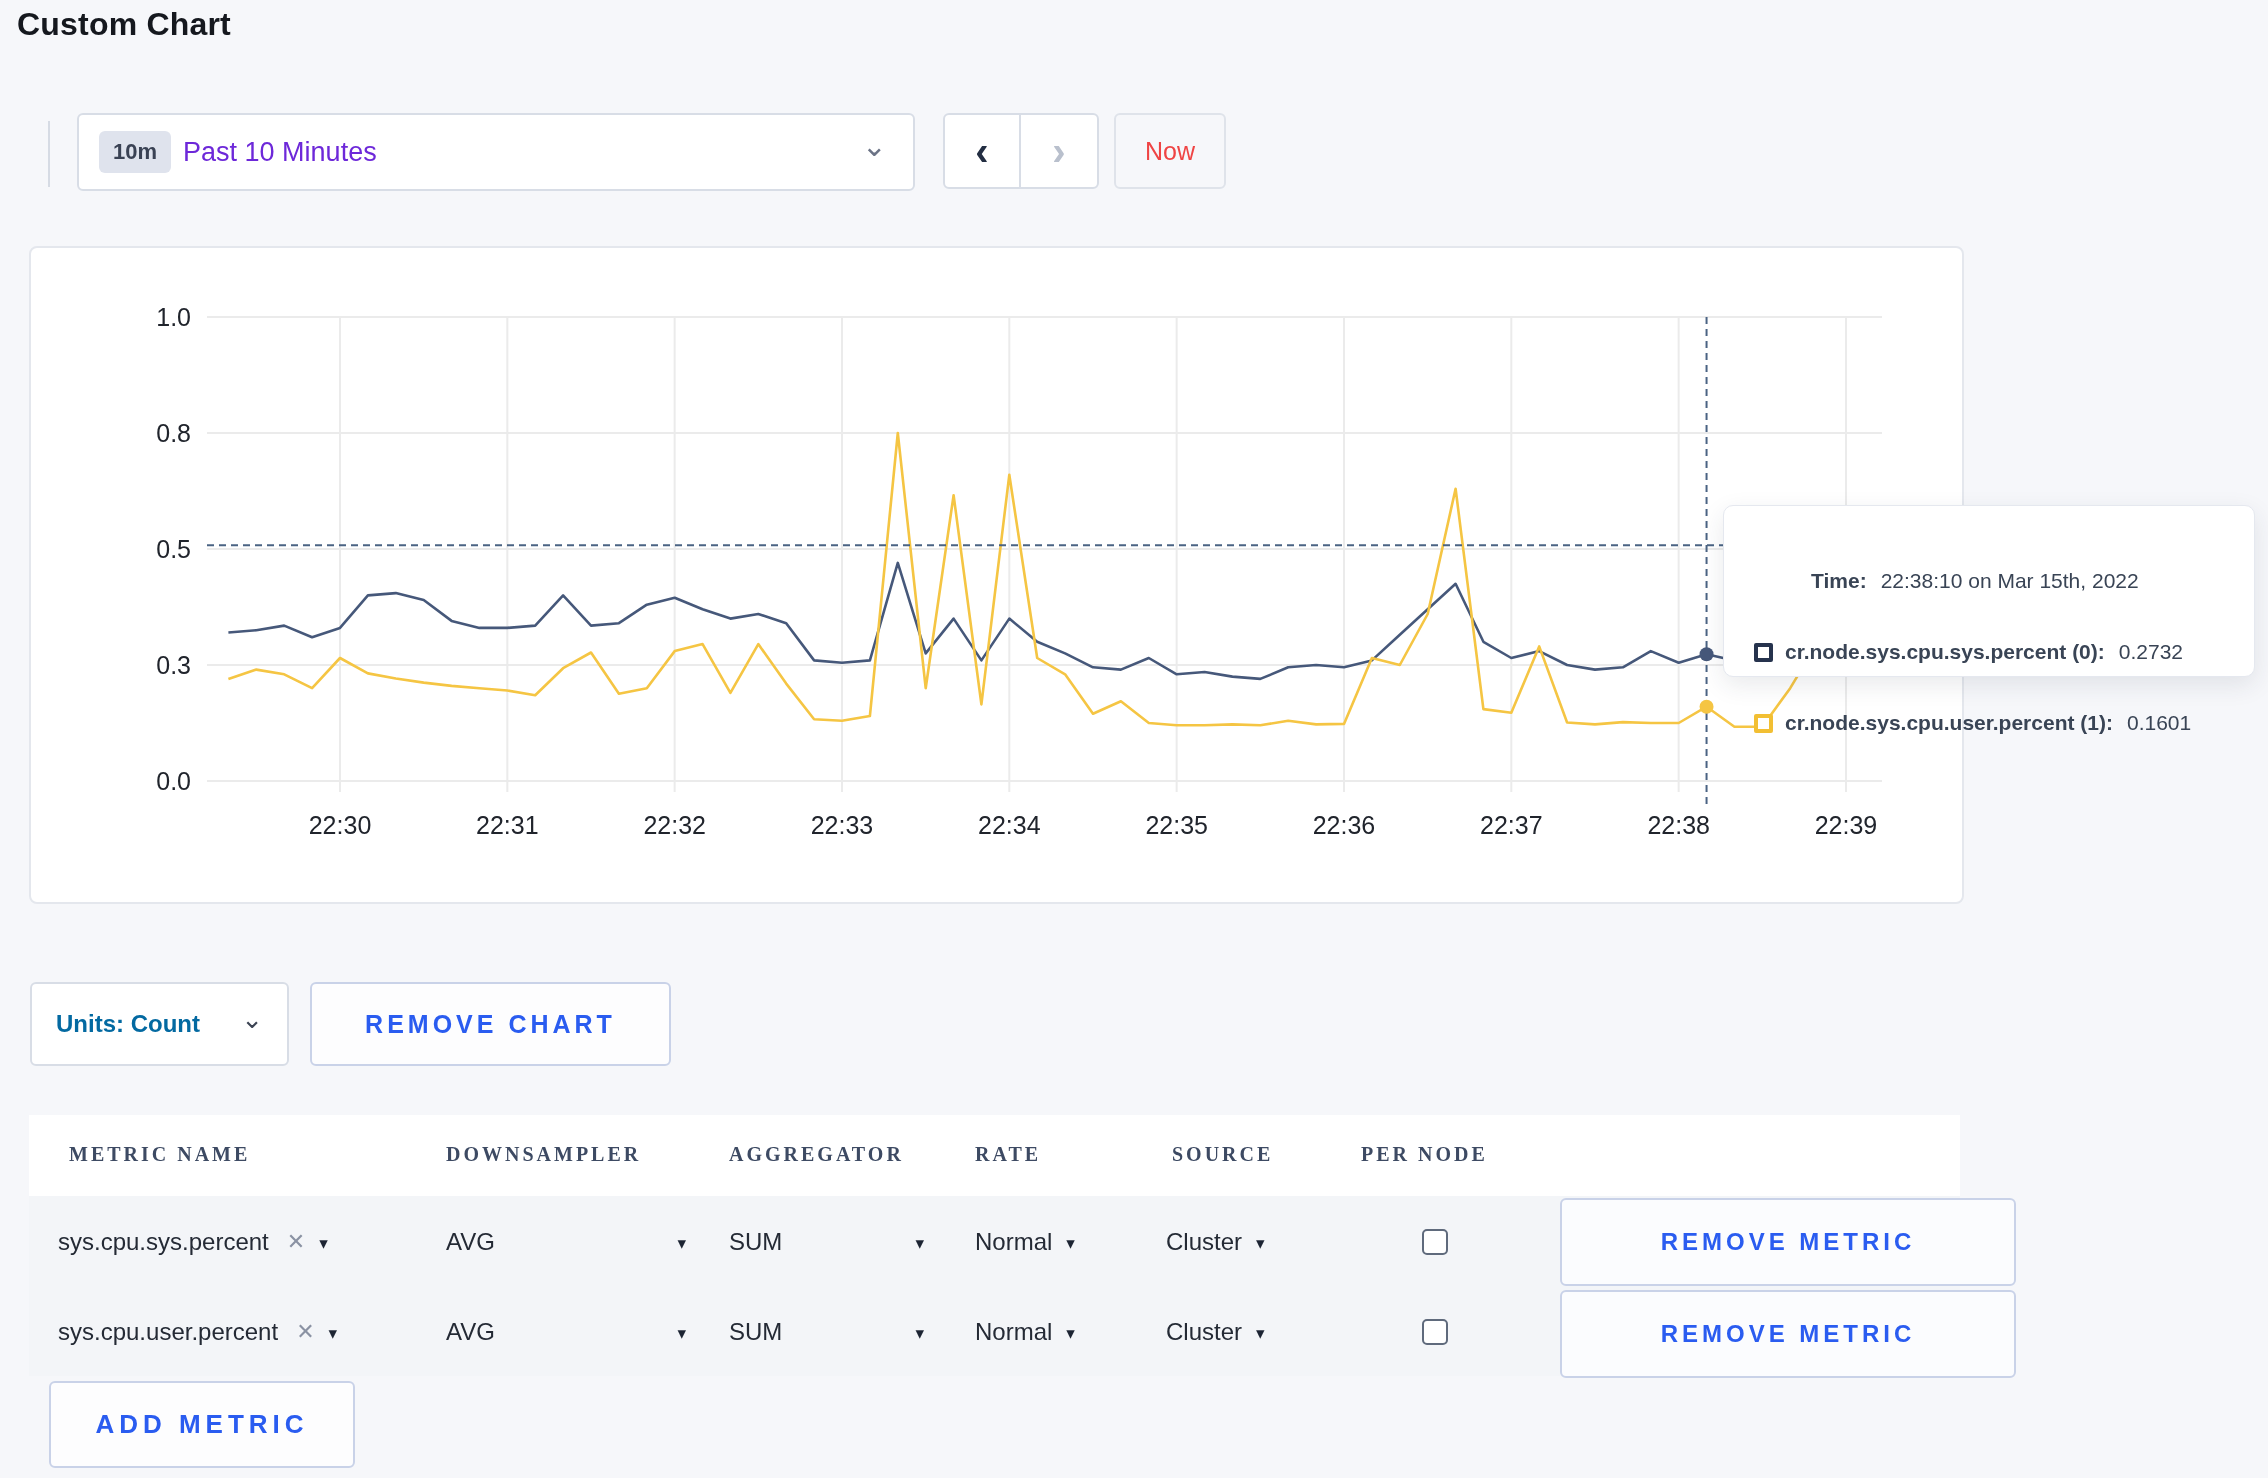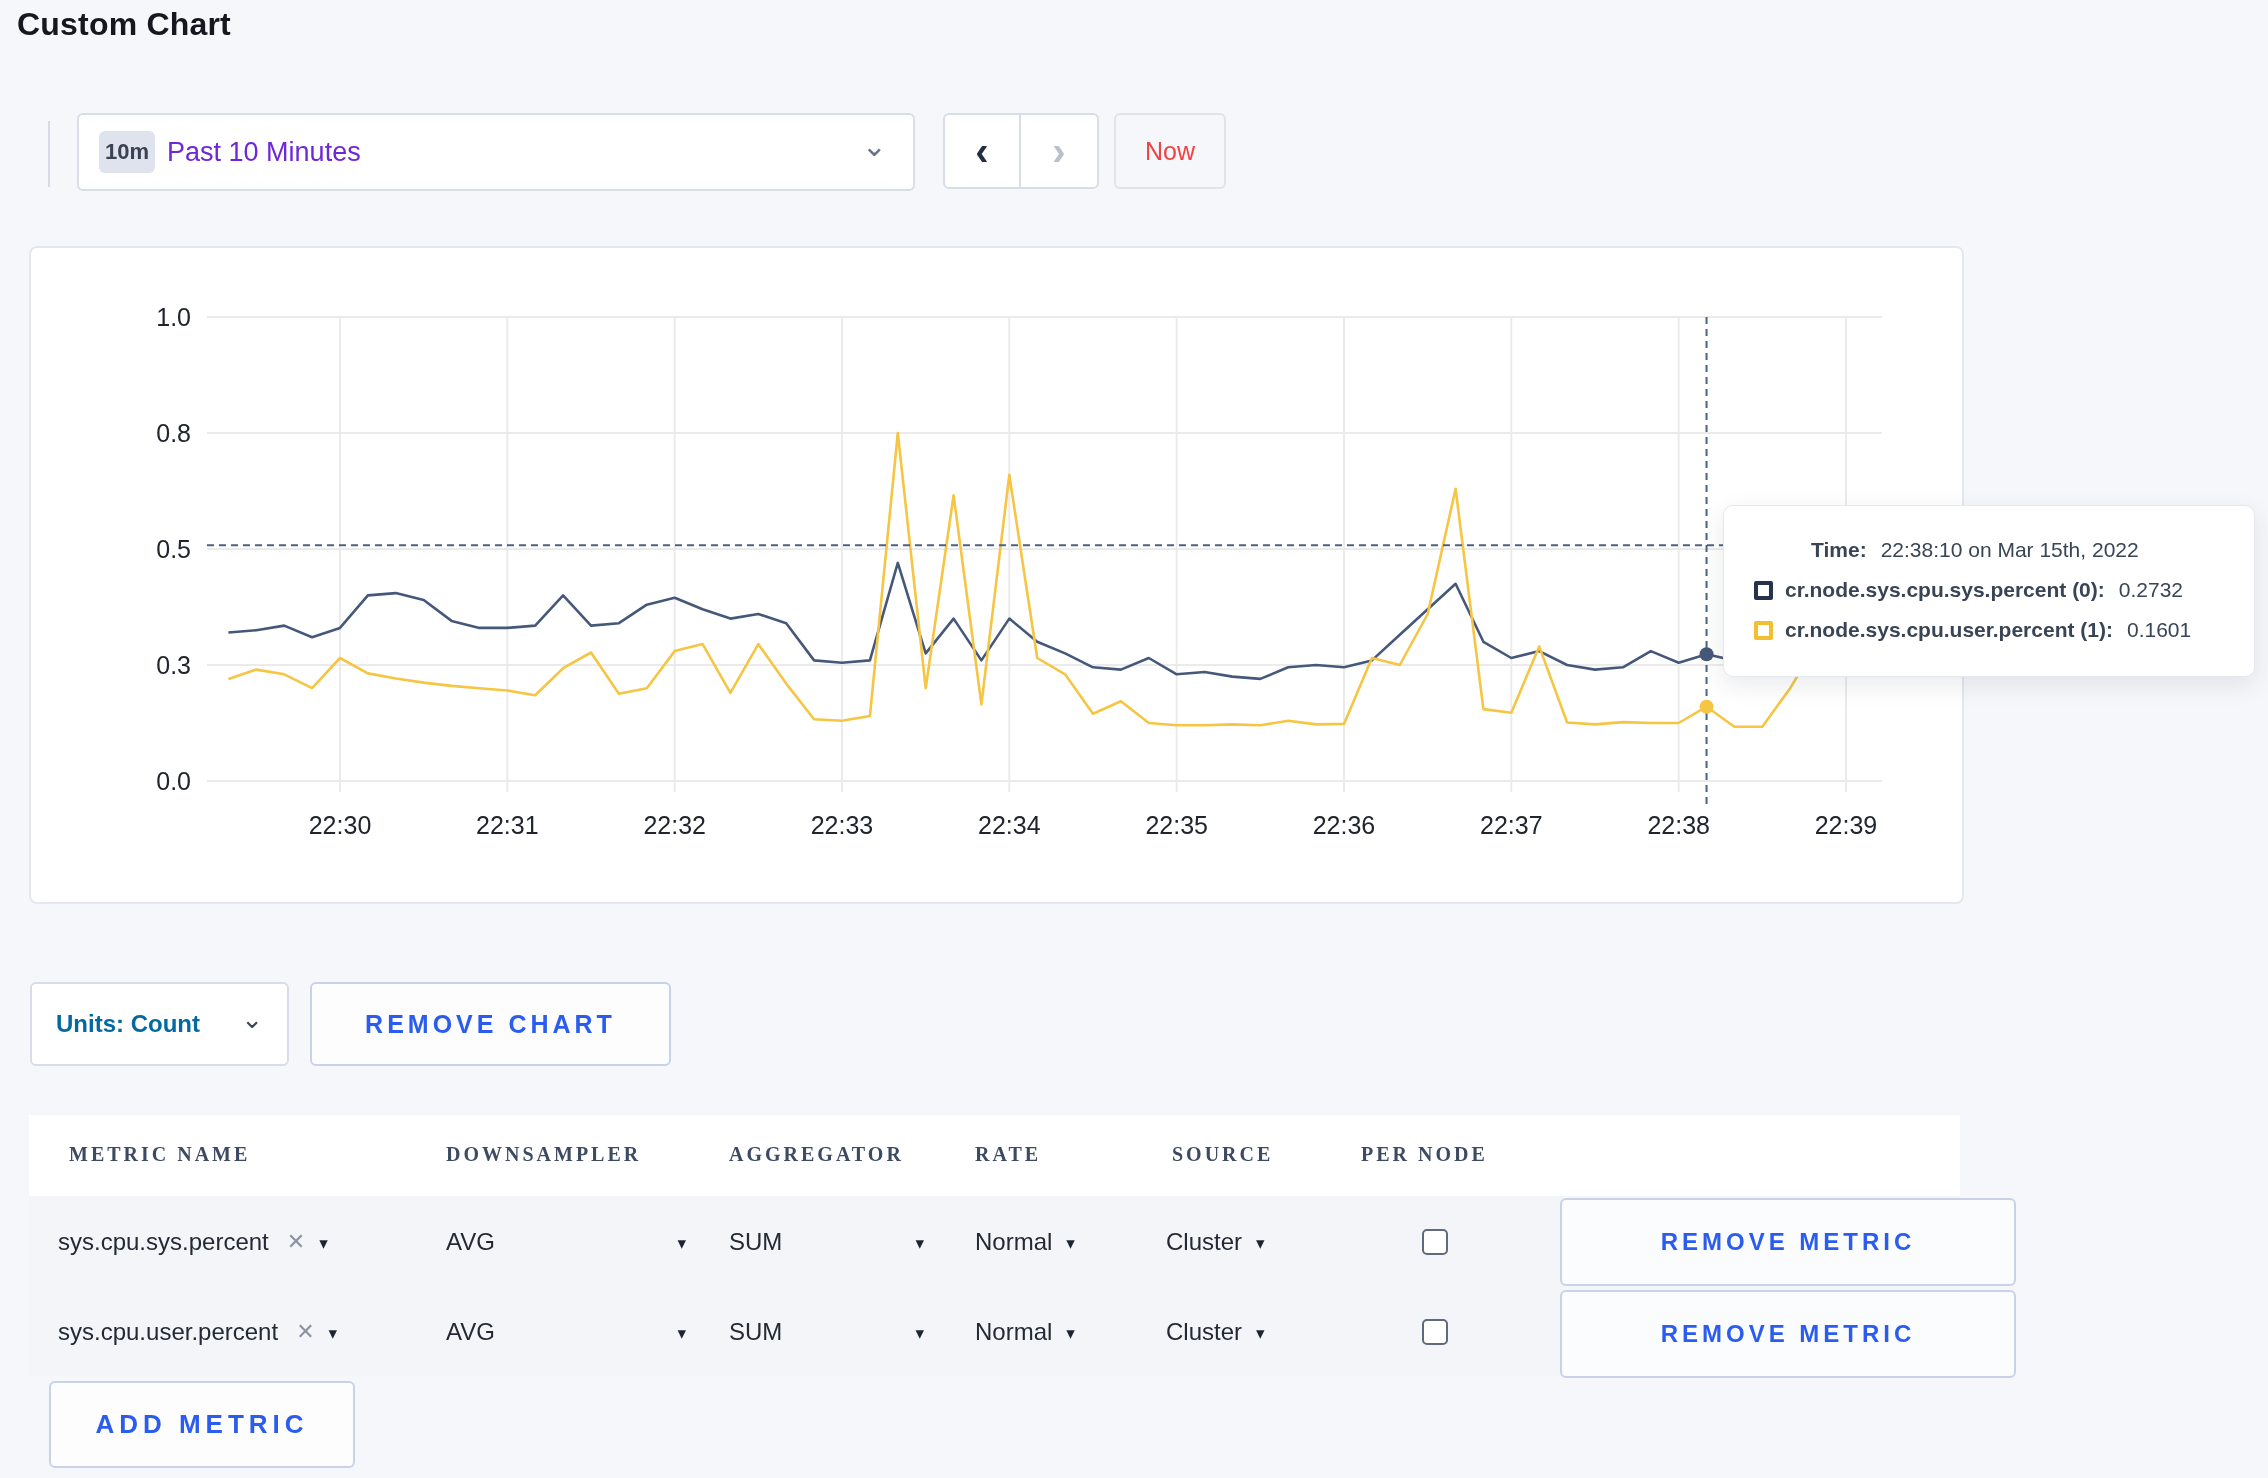--- a/index.html
+++ b/index.html
@@ -10,41 +10,41 @@
   .abs { position:absolute; }
 
   
   #page-title { left:17px; top:6px; font-size:32px; font-weight:600; color:#15181e; letter-spacing:.2px; }
 
   #toolbar-rule { left:48px; top:121px; width:2px; height:66px; background:#d6dbe4; }
 
   .ctl { background:#fff; border:2px solid #d8dde6; border-radius:6px; display:flex; align-items:center; }
 
   #time-dropdown { left:77px; top:113px; width:838px; height:78px; padding:0 26px 0 20px; cursor:pointer; }
-  #time-badge { background:#dfe3ed; border-radius:6px; padding:8px 6px; font-size:22px; font-weight:700; color:#3a4254; }
+  #time-badge { background:#dfe3ed; border-radius:6px; padding:8px 14px; font-size:22px; font-weight:700; color:#3a4254; }
   #time-label { margin-left:12px; font-size:27px; color:#6d28d9; }
   #time-chevron { margin-left:auto; color:#6b7386; font-size:30px; line-height:0; transform:translateY(-6px); }
 
   #nav-group { left:943px; top:113px; width:156px; height:76px; padding:0; overflow:hidden; }
   .nav-half { width:50%; height:100%; display:flex; align-items:center; justify-content:center; font-size:40px; font-weight:700; cursor:pointer; }
   #nav-prev { color:#232e42; border-right:2px solid #d8dde6; }
   #nav-next { color:#b9c0cd; }
 
   #now-button { left:1114px; top:113px; width:112px; height:76px; background:transparent; border:2px solid #dfe3ea; border-radius:6px; display:flex; align-items:center; justify-content:center; font-size:25px; font-weight:500; color:#ef4444; cursor:pointer; }
 
   .blue-btn { background:#fdfdfe; border:2px solid #c9d2e8; border-radius:6px; color:#2a5cf0; font-weight:600; letter-spacing:4px; display:flex; align-items:center; justify-content:center; cursor:pointer; }
   #add-chart-button { left:1298px; top:113px; width:302px; height:76px; font-size:25px; }
 
   
   #chart-card { left:29px; top:246px; width:1935px; height:658px; background:#fff; border:2px solid #e4e7ed; border-radius:8px; }
   #chart-svg { position:absolute; inset:0; }
 
   
   #chart-tooltip { left:1723px; top:505px; width:532px; height:172px; background:#fff; border:1px solid #e5e8ef; border-radius:10px; box-shadow:0 8px 24px rgba(40,50,70,.10); padding:24px 0 0 30px; z-index:5; }
-  .tt-row { display:flex; align-items:center; height:40px; font-size:21px; color:#394455; }
+  .tt-row { display:flex; align-items:center; height:40px; font-size:21px; color:#394455;margin-top:31px; }
   .tt-row b { font-weight:700; }
   .tt-val { margin-left:14px; }
   .tt-swatch { width:19px; height:19px; border-radius:2px; background:#fff; margin-right:12px; flex:0 0 auto; }
   #tt-sys-swatch { border:4px solid #26334d; }
   #tt-user-swatch { border:4px solid #f2bf33; }
   #tt-time-row { padding-left:57px; }
 
   
   #units-dropdown { left:30px; top:982px; width:259px; height:84px; padding:0 24px; cursor:pointer; }
   #units-label { font-size:24px; font-weight:700; color:#0369a1; }

